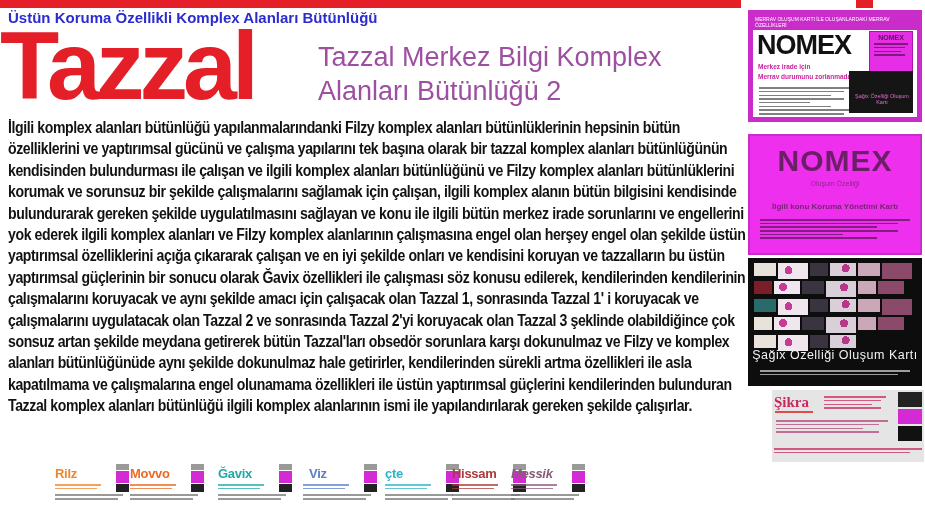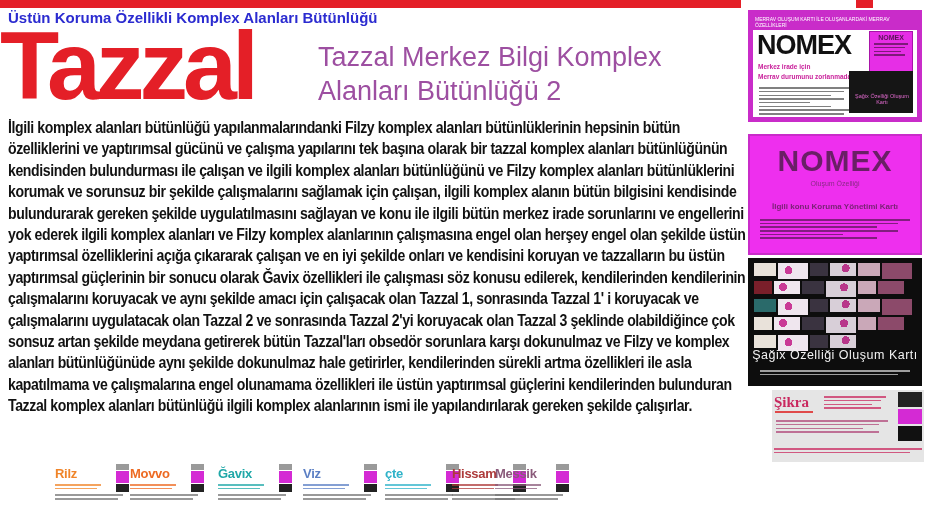--- a/index.html
+++ b/index.html
@@ -248,21 +248,21 @@
         <div class="s1"></div>
         <div class="s2"></div>
         <div class="s3"></div>
       </div>
     <div class="foot minilines">
         <i></i>
         <i></i>
       </div>
   </div>
   <div class="logo" style="left:303px;">
-    <span class="name" style="color: rgb(91, 127, 196);">Viz</span>
+    <span class="name" style="color: rgb(91, 127, 196); margin-left: 6px;">Viz</span>
     <div class="sub minilines" style="color: rgb(91, 127, 196);">
         <i></i>
         <i></i>
       </div>
     <div class="stack">
         <div class="s1"></div>
         <div class="s2"></div>
         <div class="s3"></div>
       </div>
     <div class="foot minilines">
@@ -295,21 +295,21 @@
     <div class="stack">
         <div class="s1"></div>
         <div class="s2"></div>
         <div class="s3"></div>
       </div>
     <div class="foot minilines">
         <i></i>
         <i></i>
       </div>
   </div>
-  <div class="logo" style="left:495px;">
+  <div class="logo" style="left:511px;font-style:italic;">
     <span class="name" style="color: rgb(138, 90, 122);">Messik</span>
     <div class="sub minilines" style="color: rgb(138, 90, 122);">
         <i></i>
         <i></i>
       </div>
     <div class="stack">
         <div class="s1"></div>
         <div class="s2"></div>
         <div class="s3"></div>
       </div>

